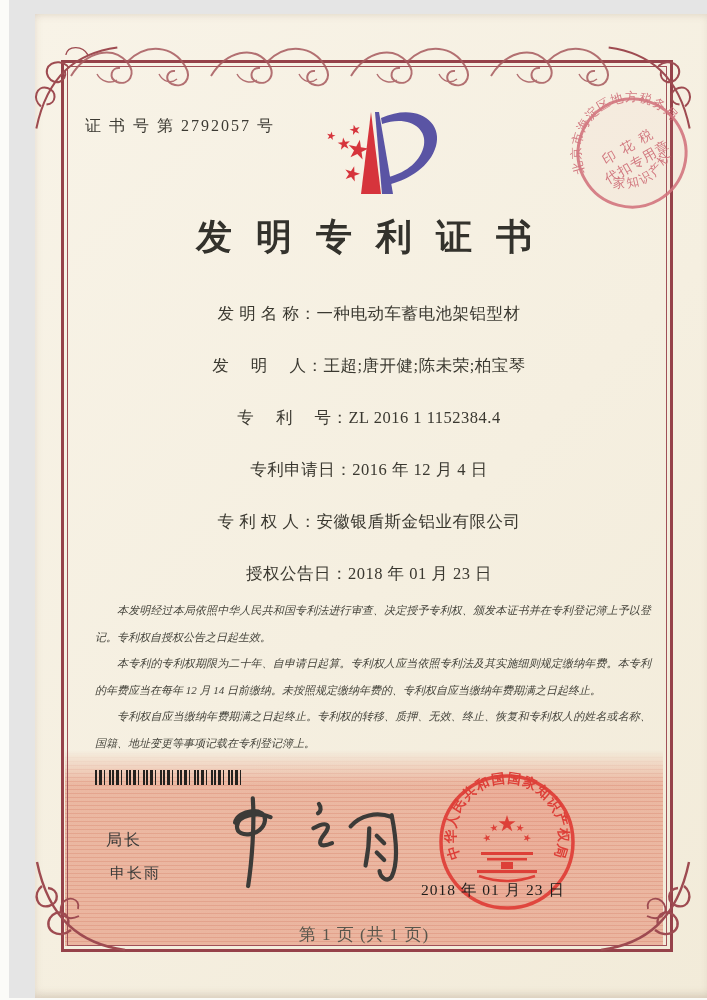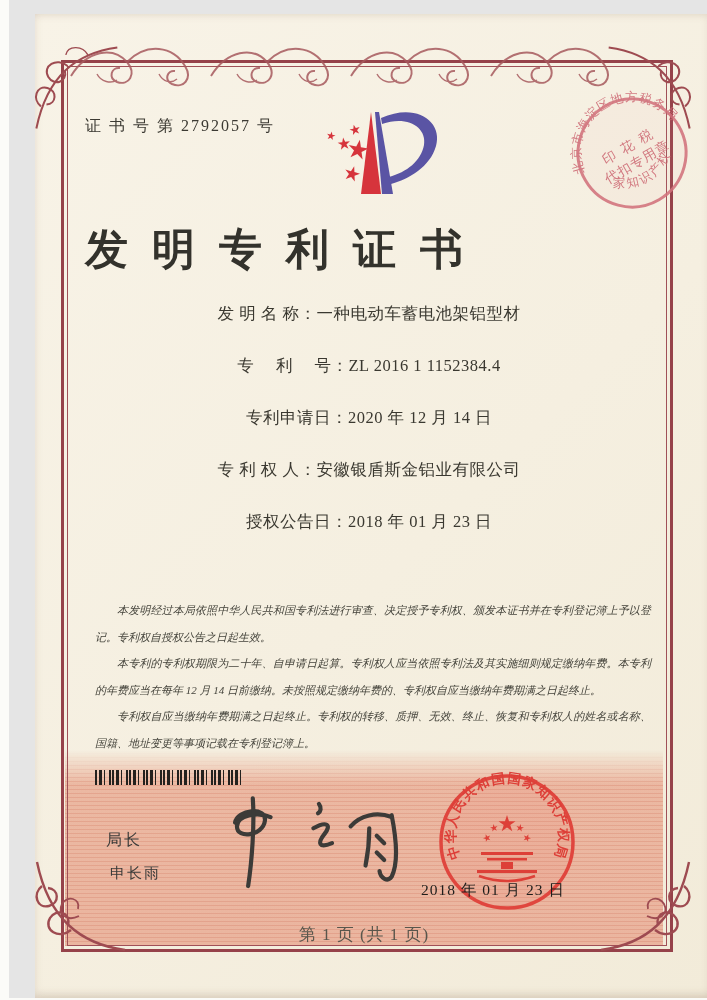--- a/index.html
+++ b/index.html
@@ -17,22 +17,22 @@
   .pinkzone{position:absolute;left:56px;top:750px;width:598px;height:196px;
             background:repeating-linear-gradient(180deg,#f6dccf 0 3px,#eec5b6 3px 4px),
                        linear-gradient(180deg,#f4d6c8,#f3d2c4);
             background-blend-mode:multiply;
             -webkit-mask-image:linear-gradient(180deg,transparent 0,#000 34px);
             mask-image:linear-gradient(180deg,transparent 0,#000 34px);}
   .ornament{position:absolute;}
   .certno{position:absolute;left:76px;top:116px;font-size:16px;letter-spacing:2px;color:#3c3a33;white-space:pre;}
   .logo{position:absolute;left:300px;top:94px;}
   .taxstamp{position:absolute;left:548px;top:78px;transform:rotate(-30deg);opacity:.88;}
-  .title{position:absolute;left:52px;top:221px;width:606px;text-align:left;
-         font-size:43px;font-weight:bold;color:#33322c;letter-spacing:24px;text-indent:24px;}
+  .title{position:absolute;left:52px;top:213px;width:606px;text-align:center;
+         font-size:36px;font-weight:bold;color:#33322c;letter-spacing:24px;text-indent:24px;}
   .fields{position:absolute;left:90px;top:303px;width:540px;display:flex;flex-direction:column;gap:30px;align-items:center;}
   .frow{font-size:16.5px;color:#3a3830;letter-spacing:.5px;white-space:pre;line-height:22px;}
   .flabel{display:inline;}
   .fvalue{display:inline;}
   .paras{position:absolute;left:86px;top:597px;width:556px;font-size:11px;line-height:26.5px;
          color:#45443c;text-align:justify;font-style:italic;}
   .paras p{margin:0;text-indent:2em;}
   .barcode{position:absolute;left:86px;top:770px;width:146px;height:15px;
            background:repeating-linear-gradient(90deg,#23211e 0 2px,transparent 2px 4px,
                       #23211e 4px 7px,transparent 7px 9px,#23211e 9px 10px,transparent 10px 14px,
@@ -139,22 +139,23 @@
     <text x="75" y="90" text-anchor="middle" font-size="13.5" fill="#cd6873" letter-spacing="1">代扣专用章</text>
     <text font-size="12.5" fill="#cd6873" letter-spacing="2">
       <textPath href="#taxbot" startOffset="50%" text-anchor="middle">国家知识产权局</textPath>
     </text>
   </svg>
 
   <div class="title">发明专利证书</div>
 
   <div class="fields">
     <div class="frow"><span class="flabel">发 明 名 称：</span><span class="fvalue">一种电动车蓄电池架铝型材</span></div>
+    <div class="frow"><span class="flabel">发　 明　 人：</span><span class="fvalue">王超;唐开健;陈未荣;柏宝琴</span></div>
     <div class="frow"><span class="flabel">专　 利　 号：</span><span class="fvalue">ZL 2016 1 1152384.4</span></div>
-    <div class="frow"><span class="flabel">专利申请日：</span><span class="fvalue">2020 年 12 月 14 日</span></div>
+    <div class="frow"><span class="flabel">专利申请日：</span><span class="fvalue">2016 年 12 月 4 日</span></div>
     <div class="frow"><span class="flabel">专 利 权 人：</span><span class="fvalue">安徽银盾斯金铝业有限公司</span></div>
     <div class="frow"><span class="flabel">授权公告日：</span><span class="fvalue">2018 年 01 月 23 日</span></div>
   </div>
 
   <div class="paras">
     <p>本发明经过本局依照中华人民共和国专利法进行审查、决定授予专利权、颁发本证书并在专利登记簿上予以登记。专利权自授权公告之日起生效。</p>
     <p>本专利的专利权期限为二十年、自申请日起算。专利权人应当依照专利法及其实施细则规定缴纳年费。本专利的年费应当在每年 12 月 14 日前缴纳。未按照规定缴纳年费的、专利权自应当缴纳年费期满之日起终止。</p>
     <p>专利权自应当缴纳年费期满之日起终止。专利权的转移、质押、无效、终止、恢复和专利权人的姓名或名称、国籍、地址变更等事项记载在专利登记簿上。</p>
   </div>
 

